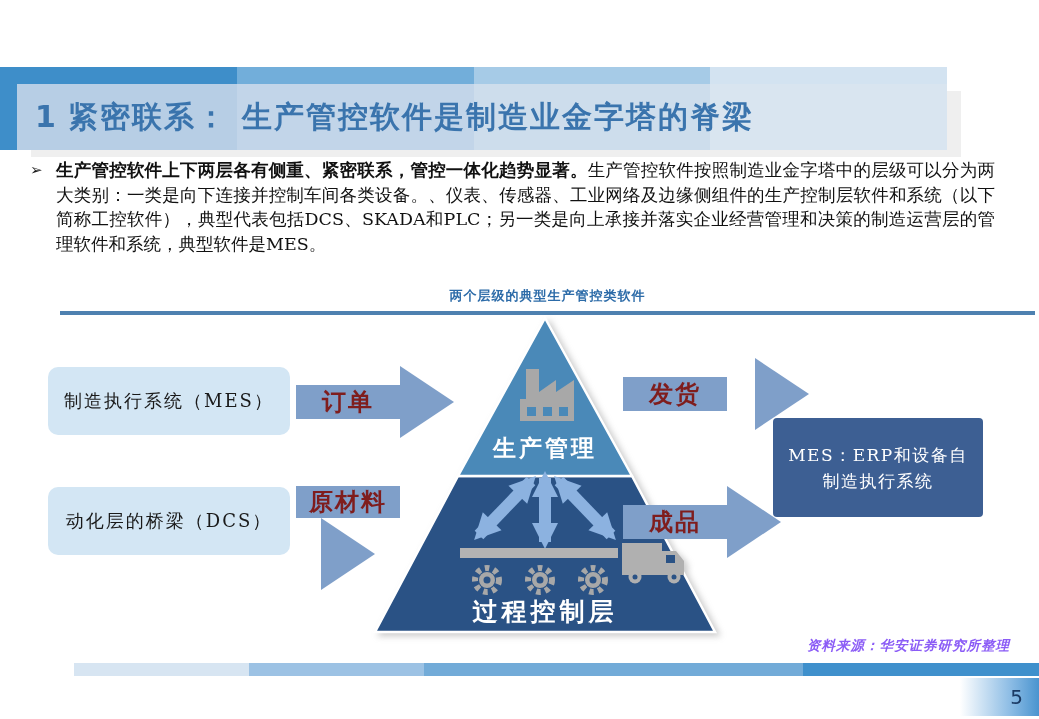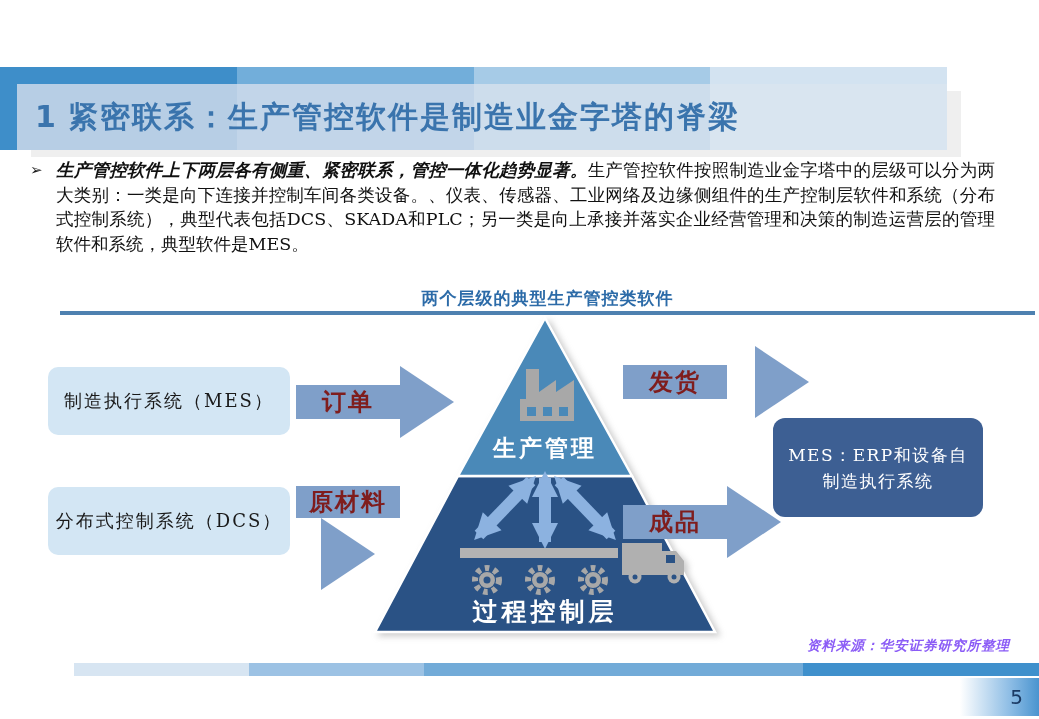--- a/index.html
+++ b/index.html
@@ -10,55 +10,55 @@
   .title-shadow{position:absolute;left:31px;top:91px;width:930px;height:66px;background:#efefef;}
   .top-band{position:absolute;left:0;top:67px;width:947px;height:17px;display:flex;}
   .top-band .seg{height:100%;}
   .left-strip{position:absolute;left:0;top:67px;width:17px;height:83px;background:#3e8ec9;}
   .title-bar{position:absolute;left:17px;top:84px;width:930px;height:66px;display:flex;align-items:center;}
   .title-bar .bg{position:absolute;inset:0;display:flex;}
   .title-bar .bg div{height:100%;}
   .title-text{position:relative;margin-left:18px;font-size:30px;font-weight:bold;color:#3a74ad;
               letter-spacing:2px;white-space:nowrap;}
   .title-text .num{font-family:"DejaVu Sans","Liberation Sans",sans-serif;margin-right:10px;}
-  .title-text .part2{margin-left:0;}
+  .title-text .part2{margin-left:14px;}
 
   
   .bullet-row{position:absolute;left:30px;top:158px;width:965px;display:flex;}
   .bullet-marker{flex:0 0 26px;font-size:15px;color:#1a1a1a;padding-top:3px;
                  font-family:"DejaVu Sans","Liberation Sans",sans-serif;}
   .bullet-para{font-size:17.5px;line-height:24.5px;color:#111111;text-align:justify;margin:0;}
-  .bullet-para .lead{font-weight:bold;font-style:italic;}
+  .bullet-para .lead{font-weight:bold;}
 
   
   .diagram-title{position:absolute;left:60px;top:287px;width:975px;text-align:center;
-                 font-size:17px;font-weight:bold;color:#2c6ba8;letter-spacing:1px;}
+                 font-size:13px;font-weight:bold;color:#2c6ba8;letter-spacing:1px;}
   .diagram-rule{position:absolute;left:60px;top:311px;width:975px;height:4px;background:#4e81b0;}
 
   .side-box{position:absolute;width:242px;height:68px;background:#d3e6f4;border-radius:10px;
             display:flex;align-items:center;justify-content:center;font-size:18px;color:#1a1a1a;
             letter-spacing:2px;}
   .box-mes{left:48px;top:367px;}
   .box-dcs{left:48px;top:487px;}
 
   .barrow{position:absolute;display:flex;align-items:center;height:72px;z-index:3;}
   .barrow-body{width:104px;height:34px;background:#7f9fc9;display:flex;align-items:center;justify-content:center;}
   .barrow-head{width:0;height:0;border-top:36px solid transparent;border-bottom:36px solid transparent;
                border-left:54px solid #7f9fc9;}
   .barrow-label{color:#7f1d1d;font-weight:bold;font-size:24px;letter-spacing:2px;white-space:nowrap;}
   .ar-order{left:296px;top:366px;}
   .ar-raw{left:296px;top:486px;flex-direction:column;}
-  .ar-ship{left:623px;top:346px;gap:28px;}
+  .ar-ship{left:623px;top:358px;gap:28px;}
   .ar-finished{left:623px;top:486px;}
 
   .pyramid-svg{position:absolute;left:360px;top:310px;z-index:2;
                filter:drop-shadow(4px 3px 3px rgba(110,110,110,0.35));}
 
   .note-box{position:absolute;left:773px;top:418px;width:210px;height:99px;background:#3d5f93;
-            border-radius:12px;display:flex;flex-direction:column;align-items:center;justify-content:center;
+            border-radius:4px;display:flex;flex-direction:column;align-items:center;justify-content:center;
             color:#ffffff;font-size:17px;line-height:26px;letter-spacing:1.5px;z-index:4;text-align:center;}
 
   
   .source-note{position:absolute;right:29px;top:637px;font-size:13.5px;font-style:italic;font-weight:bold;
                color:#8b5cf6;letter-spacing:1px;}
   .footer-band{position:absolute;left:74px;top:663px;width:965px;height:13px;display:flex;}
   .footer-band .seg{height:100%;}
   .page-box{position:absolute;left:960px;top:678px;width:79px;height:38px;
             background:linear-gradient(to right,#ffffff 0%,#8abbe4 65%,#4a94cf 100%);
             display:flex;align-items:center;justify-content:flex-end;}
@@ -88,31 +88,31 @@
       <div style="width:236px;background:#cdddec"></div>
       <div style="width:237px;background:#d9e5f0"></div>
     </div>
     <div class="title-text">
       <span class="num">1</span><span>紧密联系：</span><span class="part2">生产管控软件是制造业金字塔的脊梁</span>
     </div>
   </div>
 
   <div class="bullet-row">
     <div class="bullet-marker">➢</div>
-    <p class="bullet-para"><span class="lead">生产管控软件上下两层各有侧重、紧密联系，管控一体化趋势显著。</span><span>生产管控软件按照制造业金字塔中的层级可以分为两大类别：一类是向下连接并控制车间各类设备。、仪表、传感器、工业网络及边缘侧组件的生产控制层软件和系统（分布式控制系统），典型代表包括DCS、SKADA和PLC；另一类是向上承接并落实企业经营管理和决策的制造运营层的管理软件和系统，典型软件是MES。</span></p>
+    <p class="bullet-para"><span class="lead">生产管控软件上下两层各有侧重、紧密联系，管控一体化趋势显著。</span><span>生产管控软件按照制造业金字塔中的层级可以分为两大类别：一类是向下连接并控制车间各类设备。、仪表、传感器、工业网络及边缘侧组件的生产控制层软件和系统（以下简称工控软件），典型代表包括DCS、SKADA和PLC；另一类是向上承接并落实企业经营管理和决策的制造运营层的管理软件和系统，典型软件是MES。</span></p>
   </div>
 
   <div class="diagram-title">两个层级的典型生产管控类软件</div>
   <div class="diagram-rule"></div>
 
   <div class="side-box box-mes">
     <span>制造执行系统（MES）</span>
   </div>
   <div class="side-box box-dcs">
-    <span>分布式控制系统（DCS）</span>
+    <span>动化层的桥梁（DCS）</span>
   </div>
 
   <div class="barrow ar-order">
     <div class="barrow-body">
       <span class="barrow-label">订单</span>
     </div>
     <div class="barrow-head"></div>
   </div>
   <div class="barrow ar-raw">
     <div class="barrow-body">

